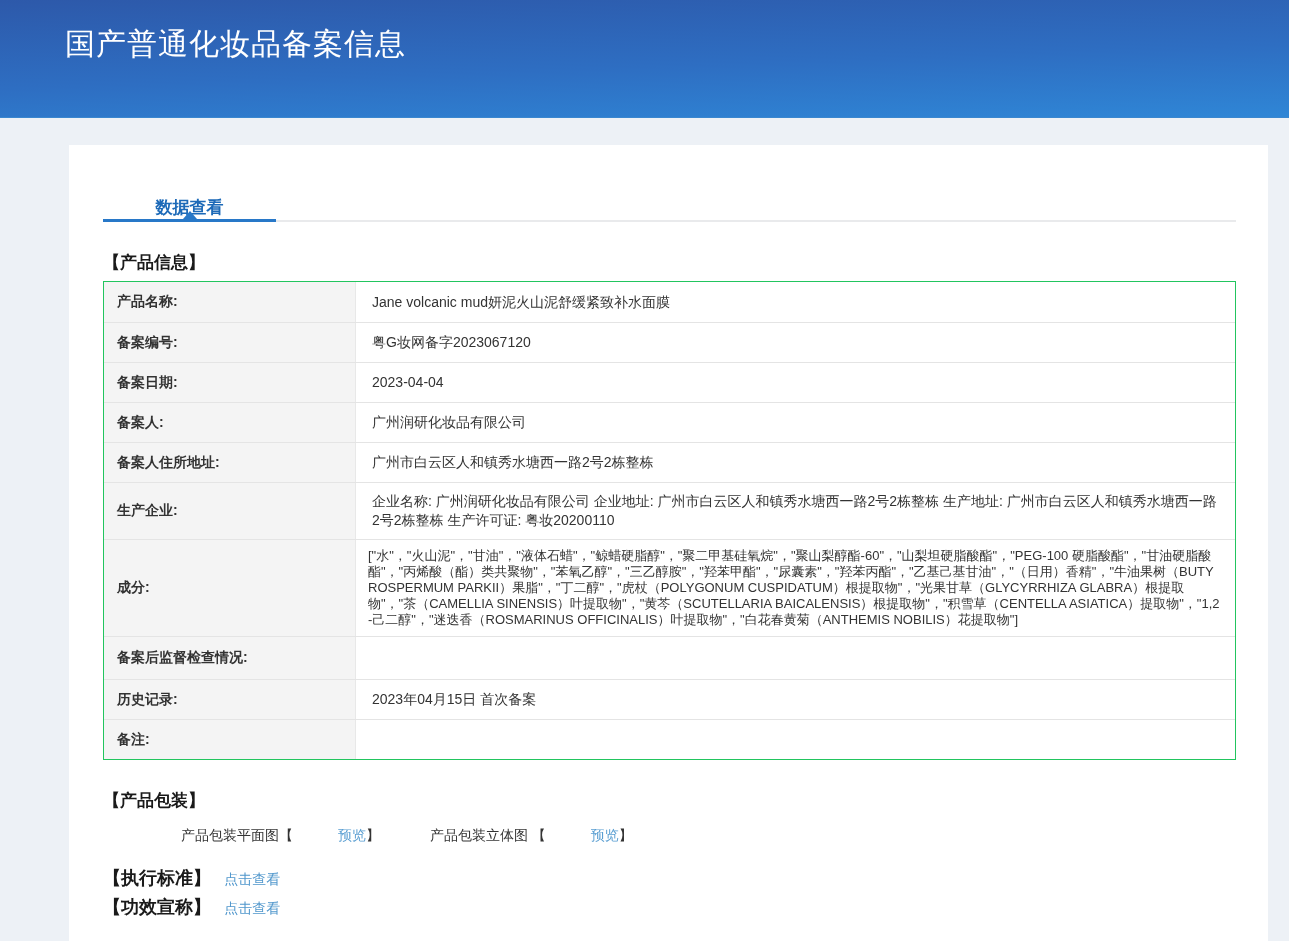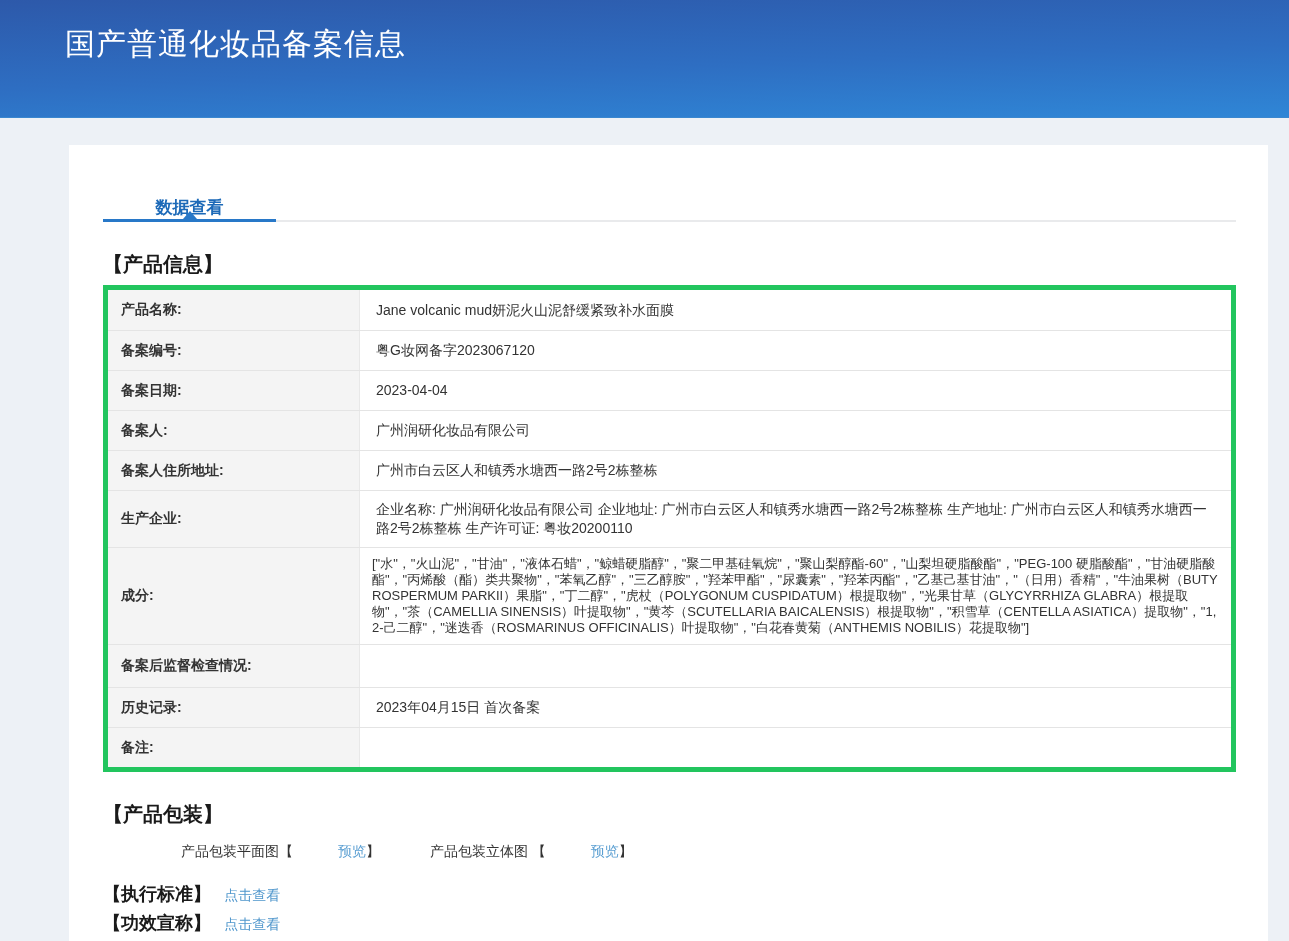--- a/index.html
+++ b/index.html
@@ -41,25 +41,25 @@
   }
   .tab-active-line { height:3px; background:#2878c8; }
   .tab-triangle {
     position:absolute; bottom:3px; left:50%; margin-left:-7px;
     width:0; height:0;
     border-left:7px solid transparent; border-right:7px solid transparent;
     border-bottom:8px solid #2878c8;
   }
   
   .section-heading {
-    font-size:20px; font-weight:bold; color:#1a1a1a;
+    font-size:17px; font-weight:bold; color:#1a1a1a;
     margin-top:29px; margin-bottom:7px;
   }
   
-  .info-table { border:5px solid #22c55e; background:#fff; }
+  .info-table { border:1px solid #22c55e; background:#fff; }
   .trow { display:flex; border-top:1px solid #e4e4e4; }
   .trow:first-child { border-top:none; }
   .tlabel {
     width:252px; flex:0 0 252px;
     background:#f4f4f4;
     border-right:1px solid #e8e8e8;
     padding:0 10px 0 13px;
     display:flex; align-items:center;
     font-size:14px; font-weight:bold; color:#333;
   }

